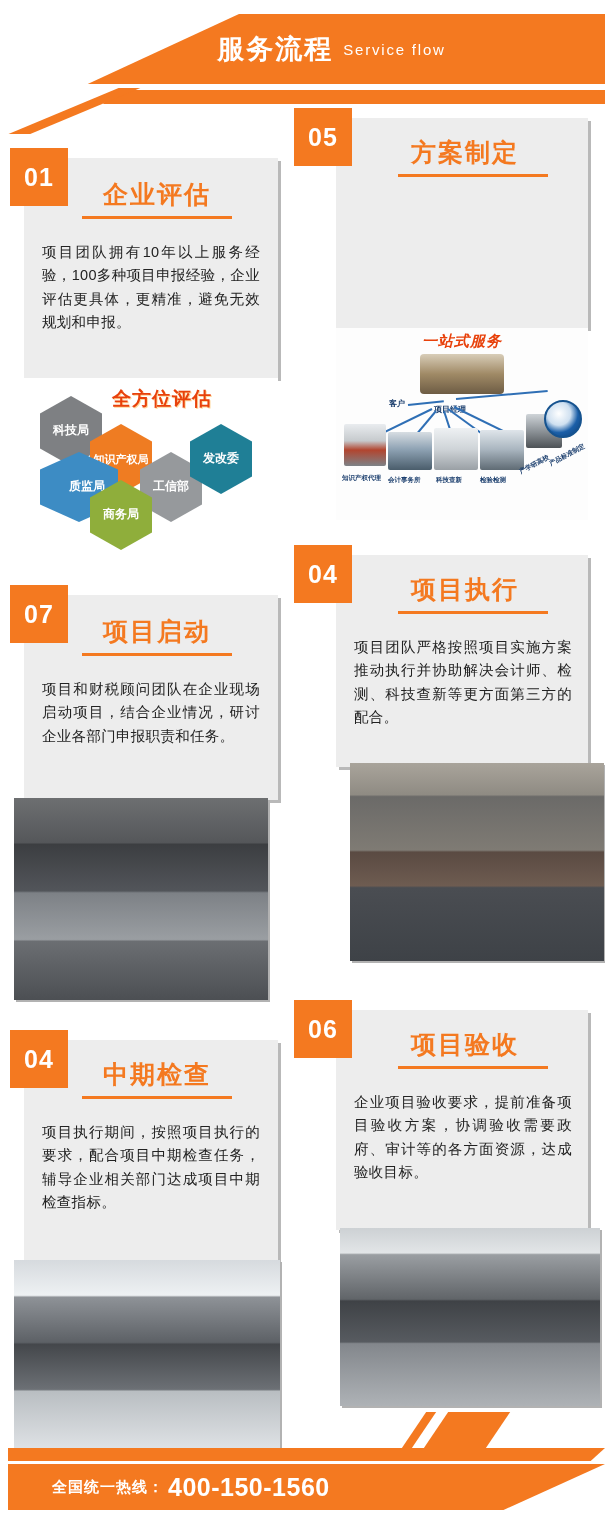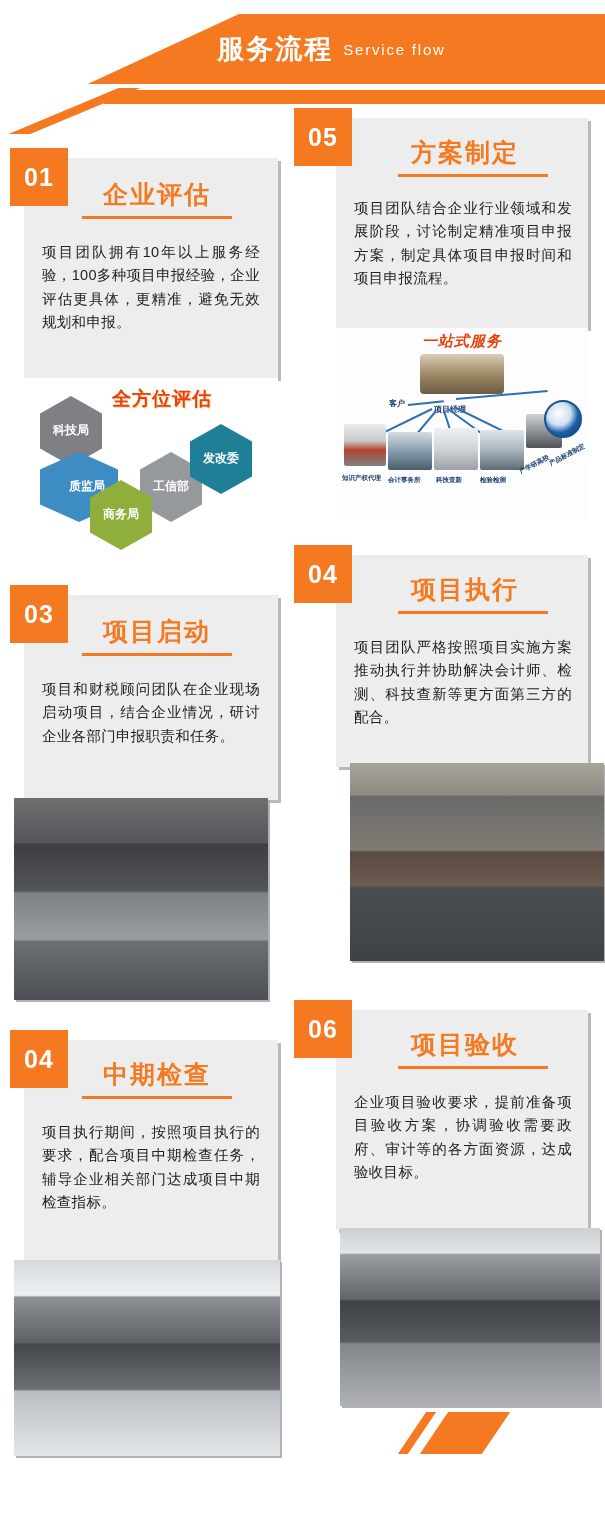--- a/index.html
+++ b/index.html
@@ -181,33 +181,33 @@
     <div class="badge">01</div>
     <div class="panel" style="left:14px;top:10px;width:254px;height:220px;">
       <div class="title" style="margin:24px 0 0 34px;width:198px;">企业评估</div>
       <div class="title-rule" style="width:150px;margin-left:58px;"></div>
       <div class="body-text" style="margin:22px 18px 0 18px;">项目团队拥有10年以上服务经验，100多种项目申报经验，企业评估更具体，更精准，避免无效规划和申报。</div>
     </div>
 
     <div class="hexwrap" style="left:14px;top:230px;width:254px;height:150px;">
       <div class="hexttl" style="left:88px;top:8px;">全方位评估</div>
       <div class="hex" style="left:16px;top:18px;background:#7e8083;">科技局</div>
+      <div class="hex" style="left:66px;top:46px;background:#ef7c22;font-size:11px;">知识产权局</div>
       <div class="hex" style="left:16px;top:74px;background:#3d8cc4;padding-left:16px;">质监局</div>
       <div class="hex" style="left:116px;top:74px;background:#96999c;">工信部</div>
       <div class="hex" style="left:66px;top:102px;background:#8fae3b;">商务局</div>
       <div class="hex" style="left:166px;top:46px;background:#1f7f96;">发改委</div>
     </div>
   </div>
 
   <div class="card" style="left:294px;top:108px;width:300px;height:430px;">
     <div class="badge">05</div>
     <div class="panel" style="left:42px;top:10px;width:252px;height:210px;">
       <div class="title" style="margin:22px 0 0 24px;width:210px;">方案制定</div>
       <div class="title-rule" style="width:150px;margin-left:62px;"></div>
-      <div class="body-text" style="margin:20px 16px 0 18px;">项目团队结合企业行业领域和发展阶段，讨论制定精准项目申报方案，制定具体项目申报时间和项目申报流程。</div>
     </div>
 
     <div class="onestop" style="left:42px;top:220px;width:252px;height:192px;">
       <div class="os-title">一站式服务</div>
 
       <div class="os-hub" style="left:84px;top:26px;width:84px;height:40px;"></div>
 
       <div class="os-lbl" style="left:53px;top:70px;font-size:8px;">客户</div>
       <div class="os-lbl" style="left:98px;top:76px;font-size:8px;">项目经理</div>
 
@@ -229,21 +229,21 @@
       <div class="os-lbl" style="left:6px;top:146px;">知识产权代理</div>
       <div class="os-lbl" style="left:52px;top:148px;">会计事务所</div>
       <div class="os-lbl" style="left:100px;top:148px;">科技查新</div>
       <div class="os-lbl" style="left:144px;top:148px;">检验检测</div>
       <div class="os-lbl rot" style="left:184px;top:140px;">产学研高校</div>
       <div class="os-lbl rot" style="left:214px;top:132px;">产品标准制定</div>
     </div>
   </div>
 
   <div class="card" style="left:10px;top:585px;width:268px;height:395px;">
-    <div class="badge">03</div>
+    <div class="badge">07</div>
     <div class="panel" style="left:14px;top:10px;width:254px;height:205px;">
       <div class="title" style="margin:24px 0 0 34px;width:198px;">项目启动</div>
       <div class="title-rule" style="width:150px;margin-left:58px;"></div>
       <div class="body-text" style="margin:22px 18px 0 18px;">项目和财税顾问团队在企业现场启动项目，结合企业情况，研讨企业各部门申报职责和任务。</div>
     </div>
     <div class="photo room" style="left:4px;top:213px;width:254px;height:202px;"></div>
   </div>
 
   <div class="card" style="left:294px;top:545px;width:300px;height:420px;">
     <div class="badge">04</div>
@@ -273,14 +273,22 @@
       <div class="body-text" style="margin:22px 16px 0 18px;">企业项目验收要求，提前准备项目验收方案，协调验收需要政府、审计等的各方面资源，达成验收目标。</div>
     </div>
     <div class="photo boardroom" style="left:46px;top:228px;width:260px;height:178px;"></div>
   </div>
 
   <div class="deco" style="left:400px;top:1412px;width:205px;height:42px;">
     <i style="left:12px;top:0;width:10px;height:42px;transform:skewX(-34deg);"></i>
     <i style="left:34px;top:0;width:62px;height:42px;transform:skewX(-34deg);"></i>
   </div>
 
+  <div class="footer">
+    <div class="ft-stripe"></div>
+    <div class="ft-bar"></div>
+    <div class="ft-text">
+      <span class="ft-cn">全国统一热线：</span>
+      <span class="ft-num">400-150-1560</span>
+    </div>
+  </div>
 
 </div>
 
 </body></html>

